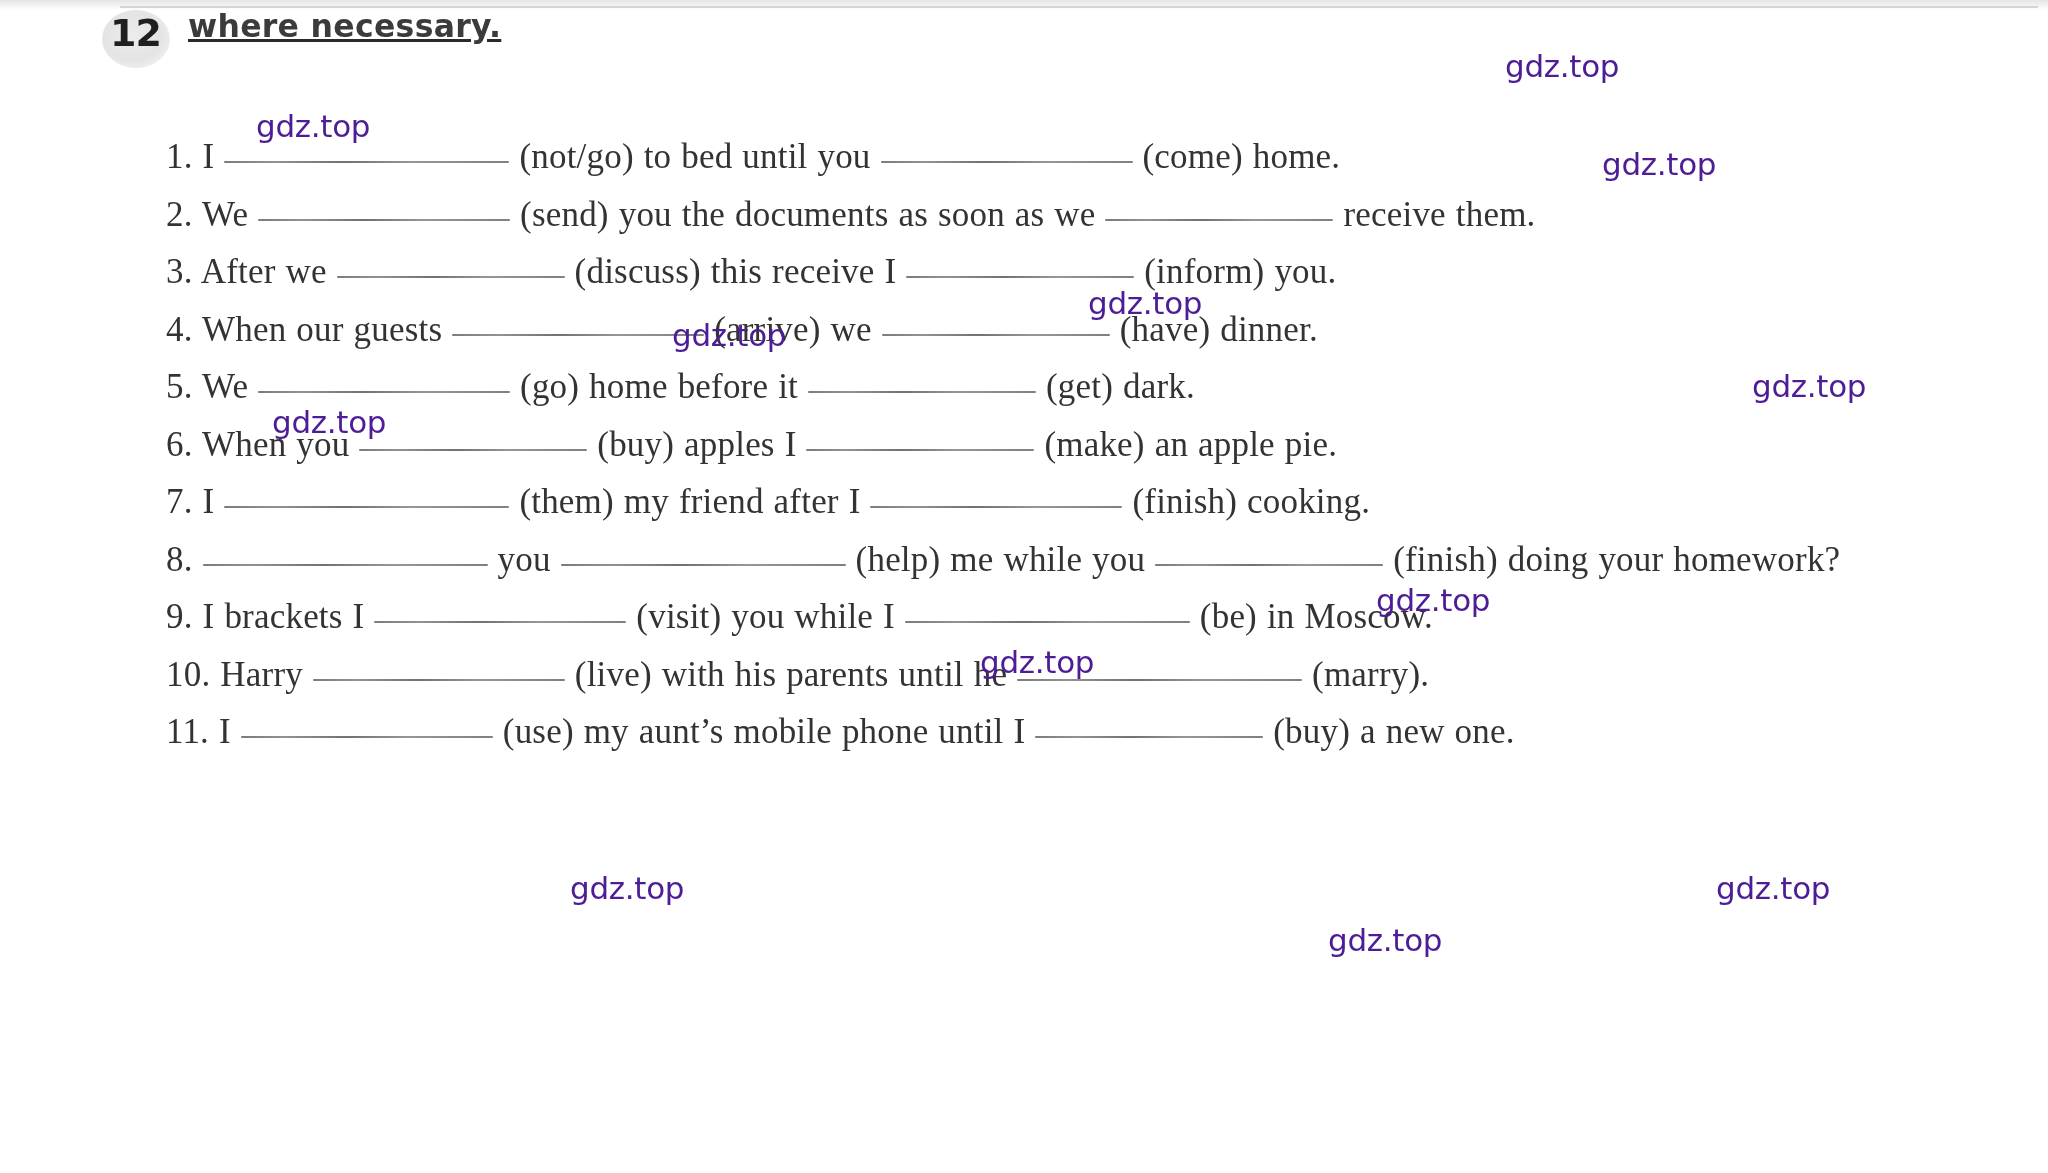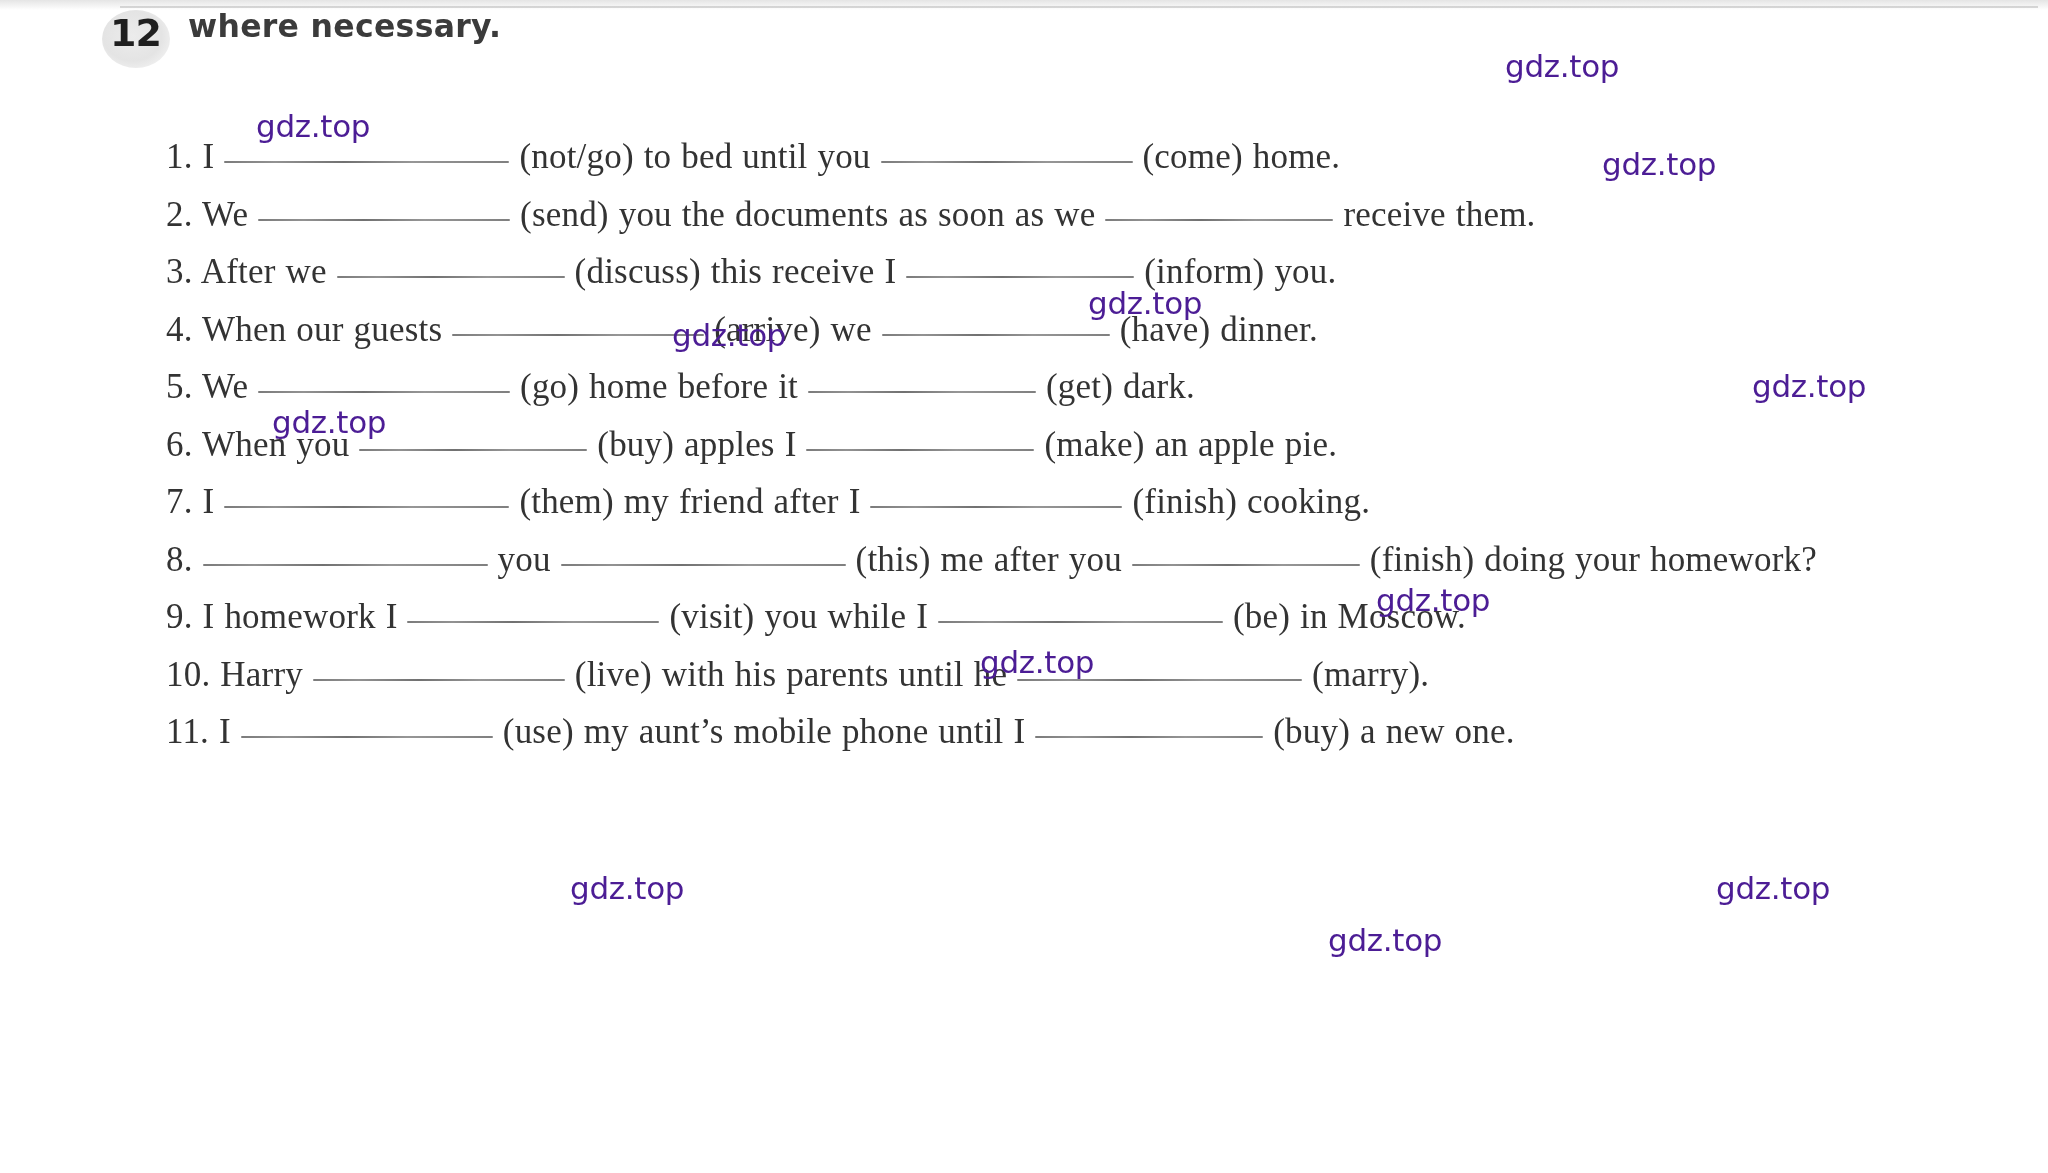--- a/index.html
+++ b/index.html
@@ -37,20 +37,21 @@
     width: 2048px;
     height: 1173px;
   }
 
   
   .ex-header {
     position: absolute;
     top: 8px; left: 100px; right: 70px;
     display: flex;
     align-items: flex-start;
+    text-decoration: underline;
   }
   .ex-num-wrap {
     position: relative;
     width: 78px;
     flex: 0 0 78px;
     height: 62px;
   }
   .ex-num-blob {
     position: absolute;
     top: 2px; left: 2px;
@@ -229,28 +230,28 @@
       <span>(them) my friend after I</span>
       <span class="blank b-l"></span>
       <span>(finish) cooking.</span>
     </p>
 
     <p class="item j">
       <span class="num">8.</span>
       <span class="blank b-xl"></span>
       <span>you</span>
       <span class="blank b-xl"></span>
-      <span>(this) me after you</span>
+      <span>(help) me while you</span>
       <span class="blank b-m"></span>
       <span>(finish) doing your homework?</span>
     </p>
 
     <p class="item j">
       <span class="num">9.</span>
-      <span>I homework I</span>
+      <span>I brackets I</span>
       <span class="blank b-l"></span>
       <span>(visit) you while I</span>
       <span class="blank b-xl"></span>
       <span>(be) in</span>
       <span>Moscow.</span>
     </p>
 
     <p class="item j">
       <span class="num">10.</span>
       <span>Harry</span>

